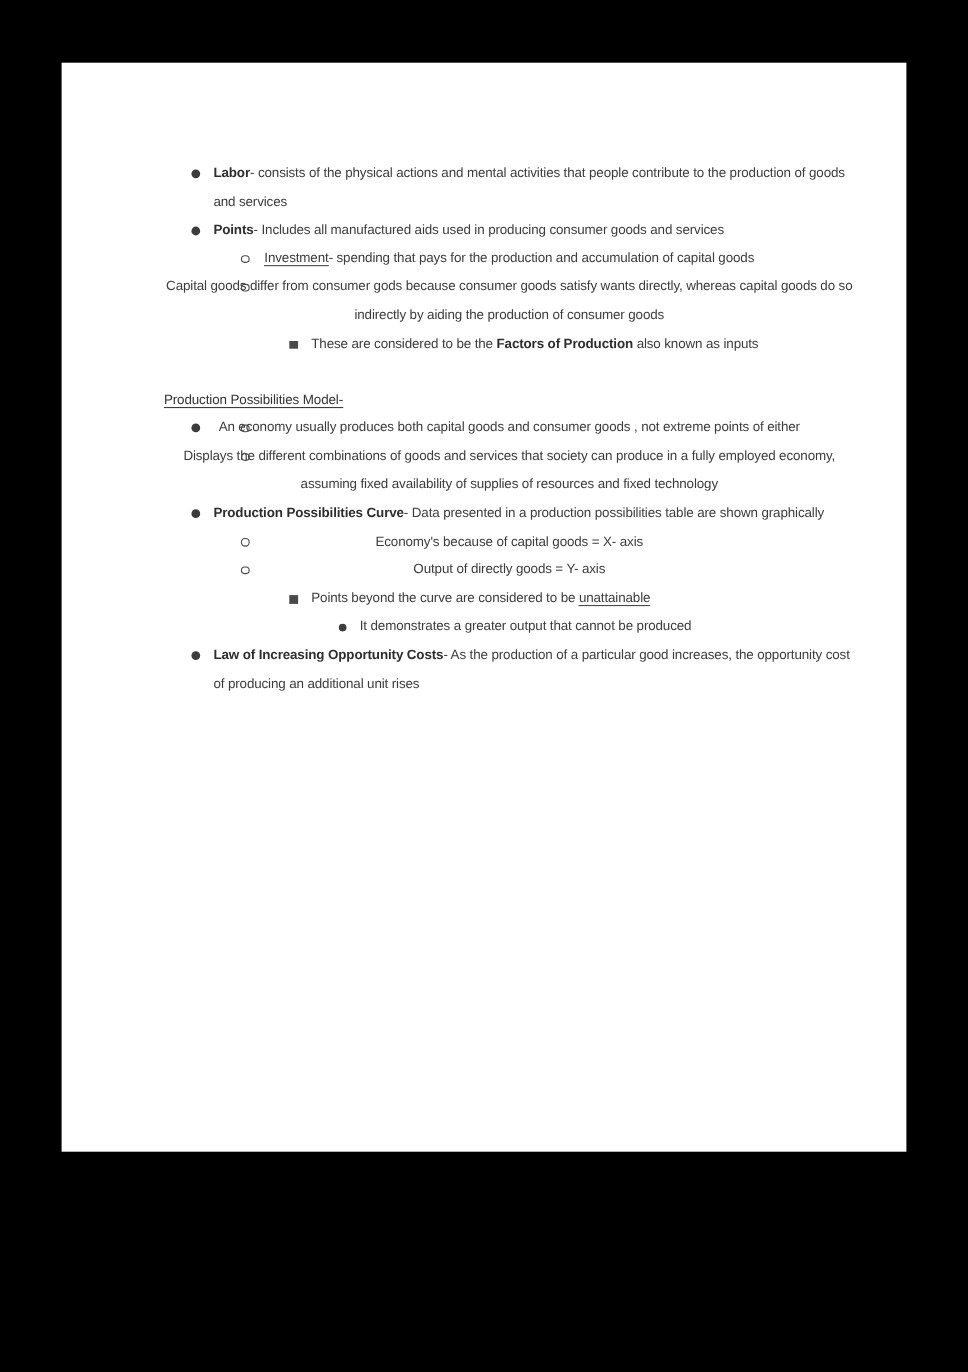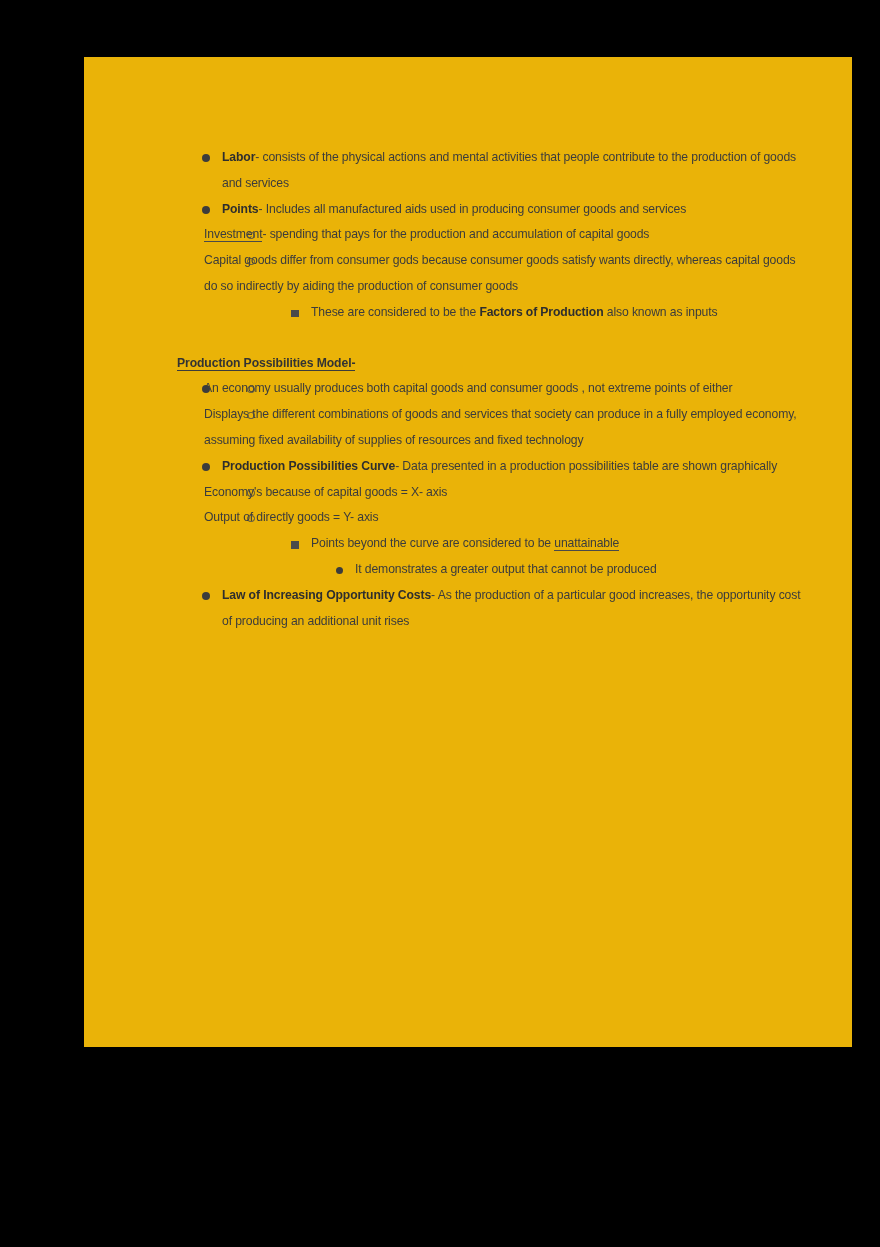--- a/index.html
+++ b/index.html
@@ -14,23 +14,22 @@
     font-family: "Liberation Sans", sans-serif;
     overflow: hidden;
   }
 
   #page {
     position: absolute;
     left: 56px;
     top: 57px;
     width: 768px;
     height: 990px;
-    background: #eab308;
+    background: #ffffff;
     box-sizing: border-box;
-    margin-left: 28px;
   }
 
   #doc-body {
     position: absolute;
     left: 0;
     top: 0;
     width: 768px;
     padding-top: 88px;
     box-sizing: border-box;
   }
@@ -71,38 +70,38 @@
   }
   .marker.square {
     width: 7.5px; height: 7.5px;
     background: #4a4a4a;
   }
 
   
   .lvl1 { padding-left: 138px; padding-right: 40px; }
   .lvl1 > .marker { left: 118px; top: 9px; }
 
-  .lvl2 { padding-left: 120px; padding-right: 40px; }
+  .lvl2 { padding-left: 86px; padding-right: 40px; text-align: center; }
   .lvl2 > .marker { left: 163px; top: 9.5px; }
 
   .lvl3 { padding-left: 227px; padding-right: 40px; }
   .lvl3 > .marker { left: 207px; top: 10px; }
 
   .lvl4 { padding-left: 271px; padding-right: 40px; }
   .lvl4 > .marker { left: 252px; top: 10px; }
 
   
   .heading {
     position: relative;
     padding-left: 93px;
     padding-right: 40px;
     color: #333333;
     font-size: 12.2px;
     line-height: 25.8px;
-    font-weight: bold;
+    font-weight: normal;
     letter-spacing: -0.1px;
   }
   .heading .txt {
     display: inline;
     border-bottom: 1px solid #3c3c3c;
     padding-bottom: 0.5px;
   }
 
   .spacer { height: 25px; }
 

